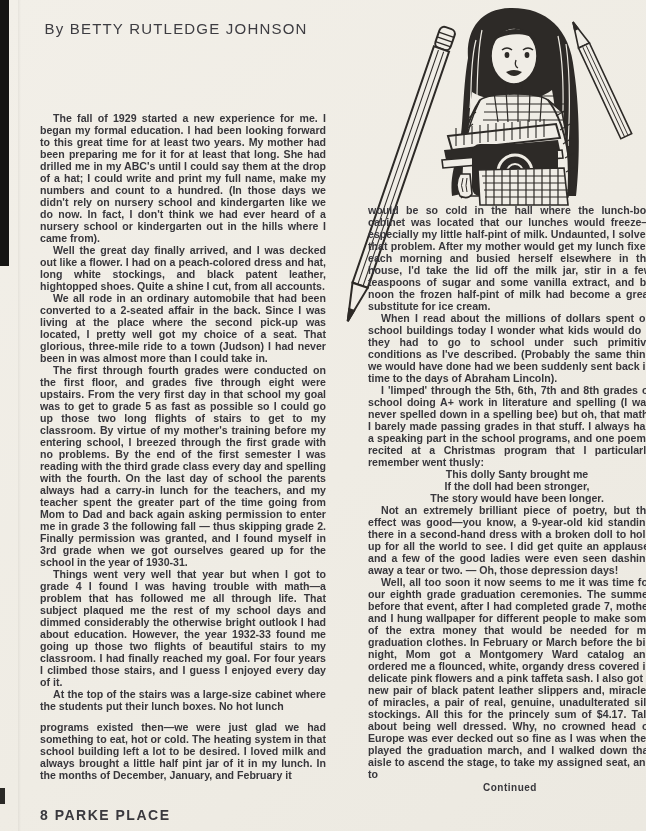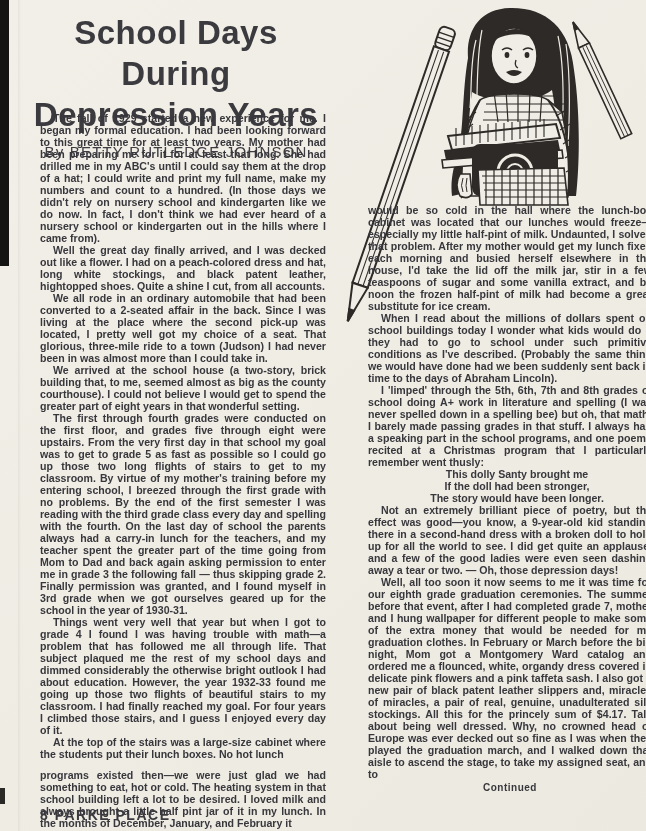--- a/index.html
+++ b/index.html
@@ -52,24 +52,20 @@
 </head>
 <body>
 
 <div class="page">
 
   <div class="edge-bar"></div>
   <div class="edge-mark"></div>
   <div class="crease"></div>
 
   <div class="masthead">
-    <h1 class="title">
-      <span>School Days During</span><br>
-      <span>Depression Years</span>
-    </h1>
     <div class="byline">By BETTY RUTLEDGE JOHNSON</div>
   </div>
 
   <div class="illo">
     <svg width="316" height="340" viewBox="0 0 316 340" fill="none" stroke="#2d2a27">
 
       <g transform="translate(118,30) rotate(19)" stroke-width="2">
         <rect x="-8" y="-2" width="16" height="22" rx="5" fill="#f0ede6"></rect>
         <line x1="-8" y1="5" x2="8" y2="5" stroke-width="1.4"></line>
         <line x1="-8" y1="10" x2="8" y2="10" stroke-width="1.4"></line>
@@ -138,21 +134,20 @@
         <path d="M130,174 q-6,10 0,22 q8,4 12,-2 l-2,-20 Z" fill="#f0ede6" stroke-width="1.6"></path>
         <path d="M133,178 q-3,8 0,14 M137,178 q-2,8 0,14" stroke-width="1"></path>
       </g>
     </svg>
   </div>
 
   <div class="col col-left">
     <p class="para">The fall of 1929 started a new experience for me. I began my formal education. I had been looking forward to this great time for at least two years. My mother had been preparing me for it for at least that long. She had drilled me in my ABC's until I could say them at the drop of a hat; I could write and print my full name, make my numbers and count to a hundred. (In those days we didn't rely on nursery school and kindergarten like we do now. In fact, I don't think we had ever heard of a nursery school or kindergarten out in the hills where I came from).</p>
     <p class="para">Well the great day finally arrived, and I was decked out like a flower. I had on a peach-colored dress and hat, long white stockings, and black patent leather, hightopped shoes. Quite a shine I cut, from all accounts.</p>
     <p class="para">We all rode in an ordinary automobile that had been converted to a 2-seated affair in the back. Since I was living at the place where the second pick-up was located, I pretty well got my choice of a seat. That glorious, three-mile ride to a town (Judson) I had never been in was almost more than I could take in.</p>
-    <p class="para">We arrived at the school house (a two-story, brick building that, to me, seemed almost as big as the county courthouse). I could not believe I would get to spend the greater part of eight years in that wonderful setting.</p>
     <p class="para">The first through fourth grades were conducted on the first floor, and grades five through eight were upstairs. From the very first day in that school my goal was to get to grade 5 as fast as possible so I could go up those two long flights of stairs to get to my classroom. By virtue of my mother's training before my entering school, I breezed through the first grade with no problems. By the end of the first semester I was reading with the third grade class every day and spelling with the fourth. On the last day of school the parents always had a carry-in lunch for the teachers, and my teacher spent the greater part of the time going from Mom to Dad and back again asking permission to enter me in grade 3 the following fall — thus skipping grade 2. Finally permission was granted, and I found myself in 3rd grade when we got ourselves geared up for the school in the year of 1930-31.</p>
     <p class="para">Things went very well that year but when I got to grade 4 I found I was having trouble with math—a problem that has followed me all through life. That subject plaqued me the rest of my school days and dimmed considerably the otherwise bright outlook I had about education. However, the year 1932-33 found me going up those two flights of beautiful stairs to my classroom. I had finally reached my goal. For four years I climbed those stairs, and I guess I enjoyed every day of it.</p>
     <p class="para">At the top of the stairs was a large-size cabinet where the students put their lunch boxes. No hot lunch</p>
     <p class="para no-indent gap-before">programs existed then—we were just glad we had something to eat, hot or cold. The heating system in that school building left a lot to be desired. I loved milk and always brought a little half pint jar of it in my lunch. In the months of December, January, and February it</p>
   </div>
 
   <div class="col col-right">
     <p class="para no-indent">would be so cold in the hall where the lunch-box cabinet was located that our lunches would freeze—especially my little half-pint of milk. Undaunted, I solved that problem. After my mother would get my lunch fixed each morning and busied herself elsewhere in the house, I'd take the lid off the milk jar, stir in a few teaspoons of sugar and some vanilla extract, and by noon the frozen half-pint of milk had become a great substitute for ice cream.</p>
     <p class="para">When I read about the millions of dollars spent on school buildings today I wonder what kids would do if they had to go to school under such primitive conditions as I've described. (Probably the same thing we would have done had we been suddenly sent back in time to the days of Abraham Lincoln).</p>
     <p class="para">I 'limped' through the 5th, 6th, 7th and 8th grades of school doing A+ work in literature and spelling (I was never spelled down in a spelling bee) but oh, that math! I barely made passing grades in that stuff. I always had a speaking part in the school programs, and one poem I recited at a Christmas program that I particularly remember went thusly:</p>

